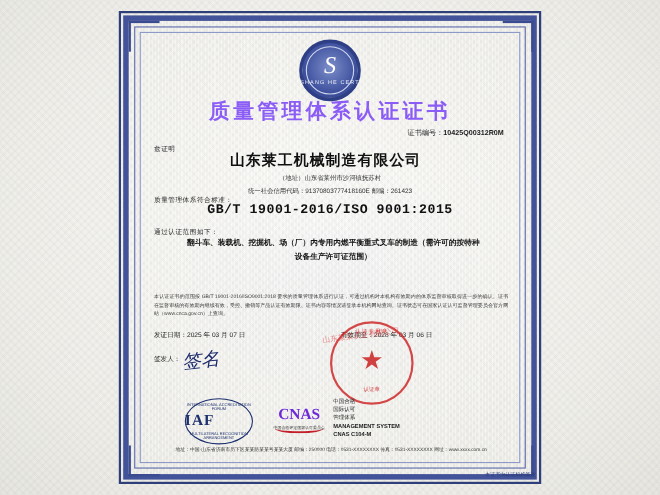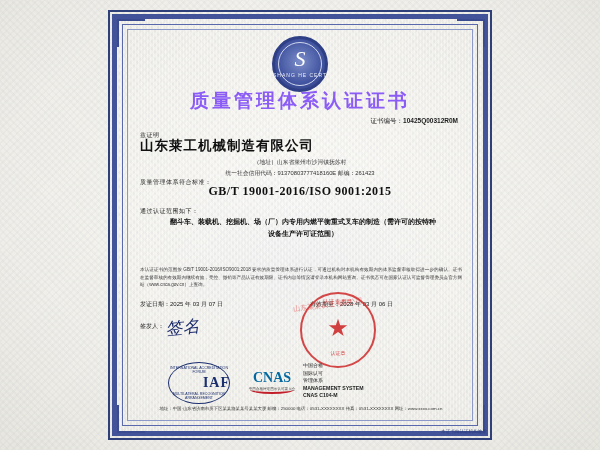--- a/index.html
+++ b/index.html
@@ -136,43 +136,43 @@
 
   
   .lbl {
     position: absolute;
     font-size: 6px;
     color: #2b2b2b;
     letter-spacing: 0.5px;
   }
   .company {
     position: absolute;
-    left: 140px; top: 137px;
+    left: 126px; top: 137px;
     width: 340px;
-    text-align: left;
+    text-align: center;
     font-family: "Liberation Serif", serif;
     font-size: 13.5px;
     font-weight: bold;
     color: #111111;
     letter-spacing: 1px;
   }
   .sub-line {
     position: absolute;
     left: 130px;
     width: 340px;
     text-align: center;
     font-size: 5.8px;
     color: #333333;
   }
   .standard {
     position: absolute;
     left: 130px; top: 184px;
     width: 340px;
     text-align: center;
-    font-family: Liberation Serif, serif;
+    font-family: Liberation Mono, monospace;
     font-size: 12px;
     font-weight: bold;
     color: #111111;
     letter-spacing: 0.5px;
   }
   .scope {
     position: absolute;
     left: 168px; top: 216px;
     width: 270px;
     text-align: center;
@@ -279,21 +279,21 @@
   }
   .iaf-oval {
     position: absolute; left: 0; top: 0;
     width: 62px; height: 42px;
     border: 1.5px solid #1c2f6e;
     border-radius: 50%;
     box-sizing: border-box;
   }
   .iaf-text {
     position: absolute; left: 0; top: 13px;
-    width: 62px; text-align: right;
+    width: 62px; text-align: left;
     font-family: "Liberation Serif", serif;
     font-size: 14px; font-weight: bold;
     color: #1c2f6e;
     letter-spacing: 1px;
   }
   .iaf-top {
     position: absolute; left: 0; top: 4px;
     width: 62px; text-align: center;
     font-size: 3.6px; color: #1c2f6e;
   }
@@ -305,21 +305,21 @@
   .cnas-mark {
     position: absolute;
     left: 246px; top: 366px;
     width: 52px; height: 34px;
   }
   .cnas-text {
     position: absolute; left: 0; top: 4px;
     width: 52px; text-align: center;
     font-family: "Liberation Serif", serif;
     font-size: 14px; font-weight: bold;
-    color: #0369a1;
+    color: #6d28d9;
   }
   .cnas-sub {
     position: absolute; left: 0; top: 21px;
     width: 52px; text-align: center;
     font-size: 3.6px; color: #444;
   }
   .cnas-swoosh {
     position: absolute; left: 4px; top: 19px;
     width: 44px; height: 7px;
     border-bottom: 2px solid #c21f2a;

